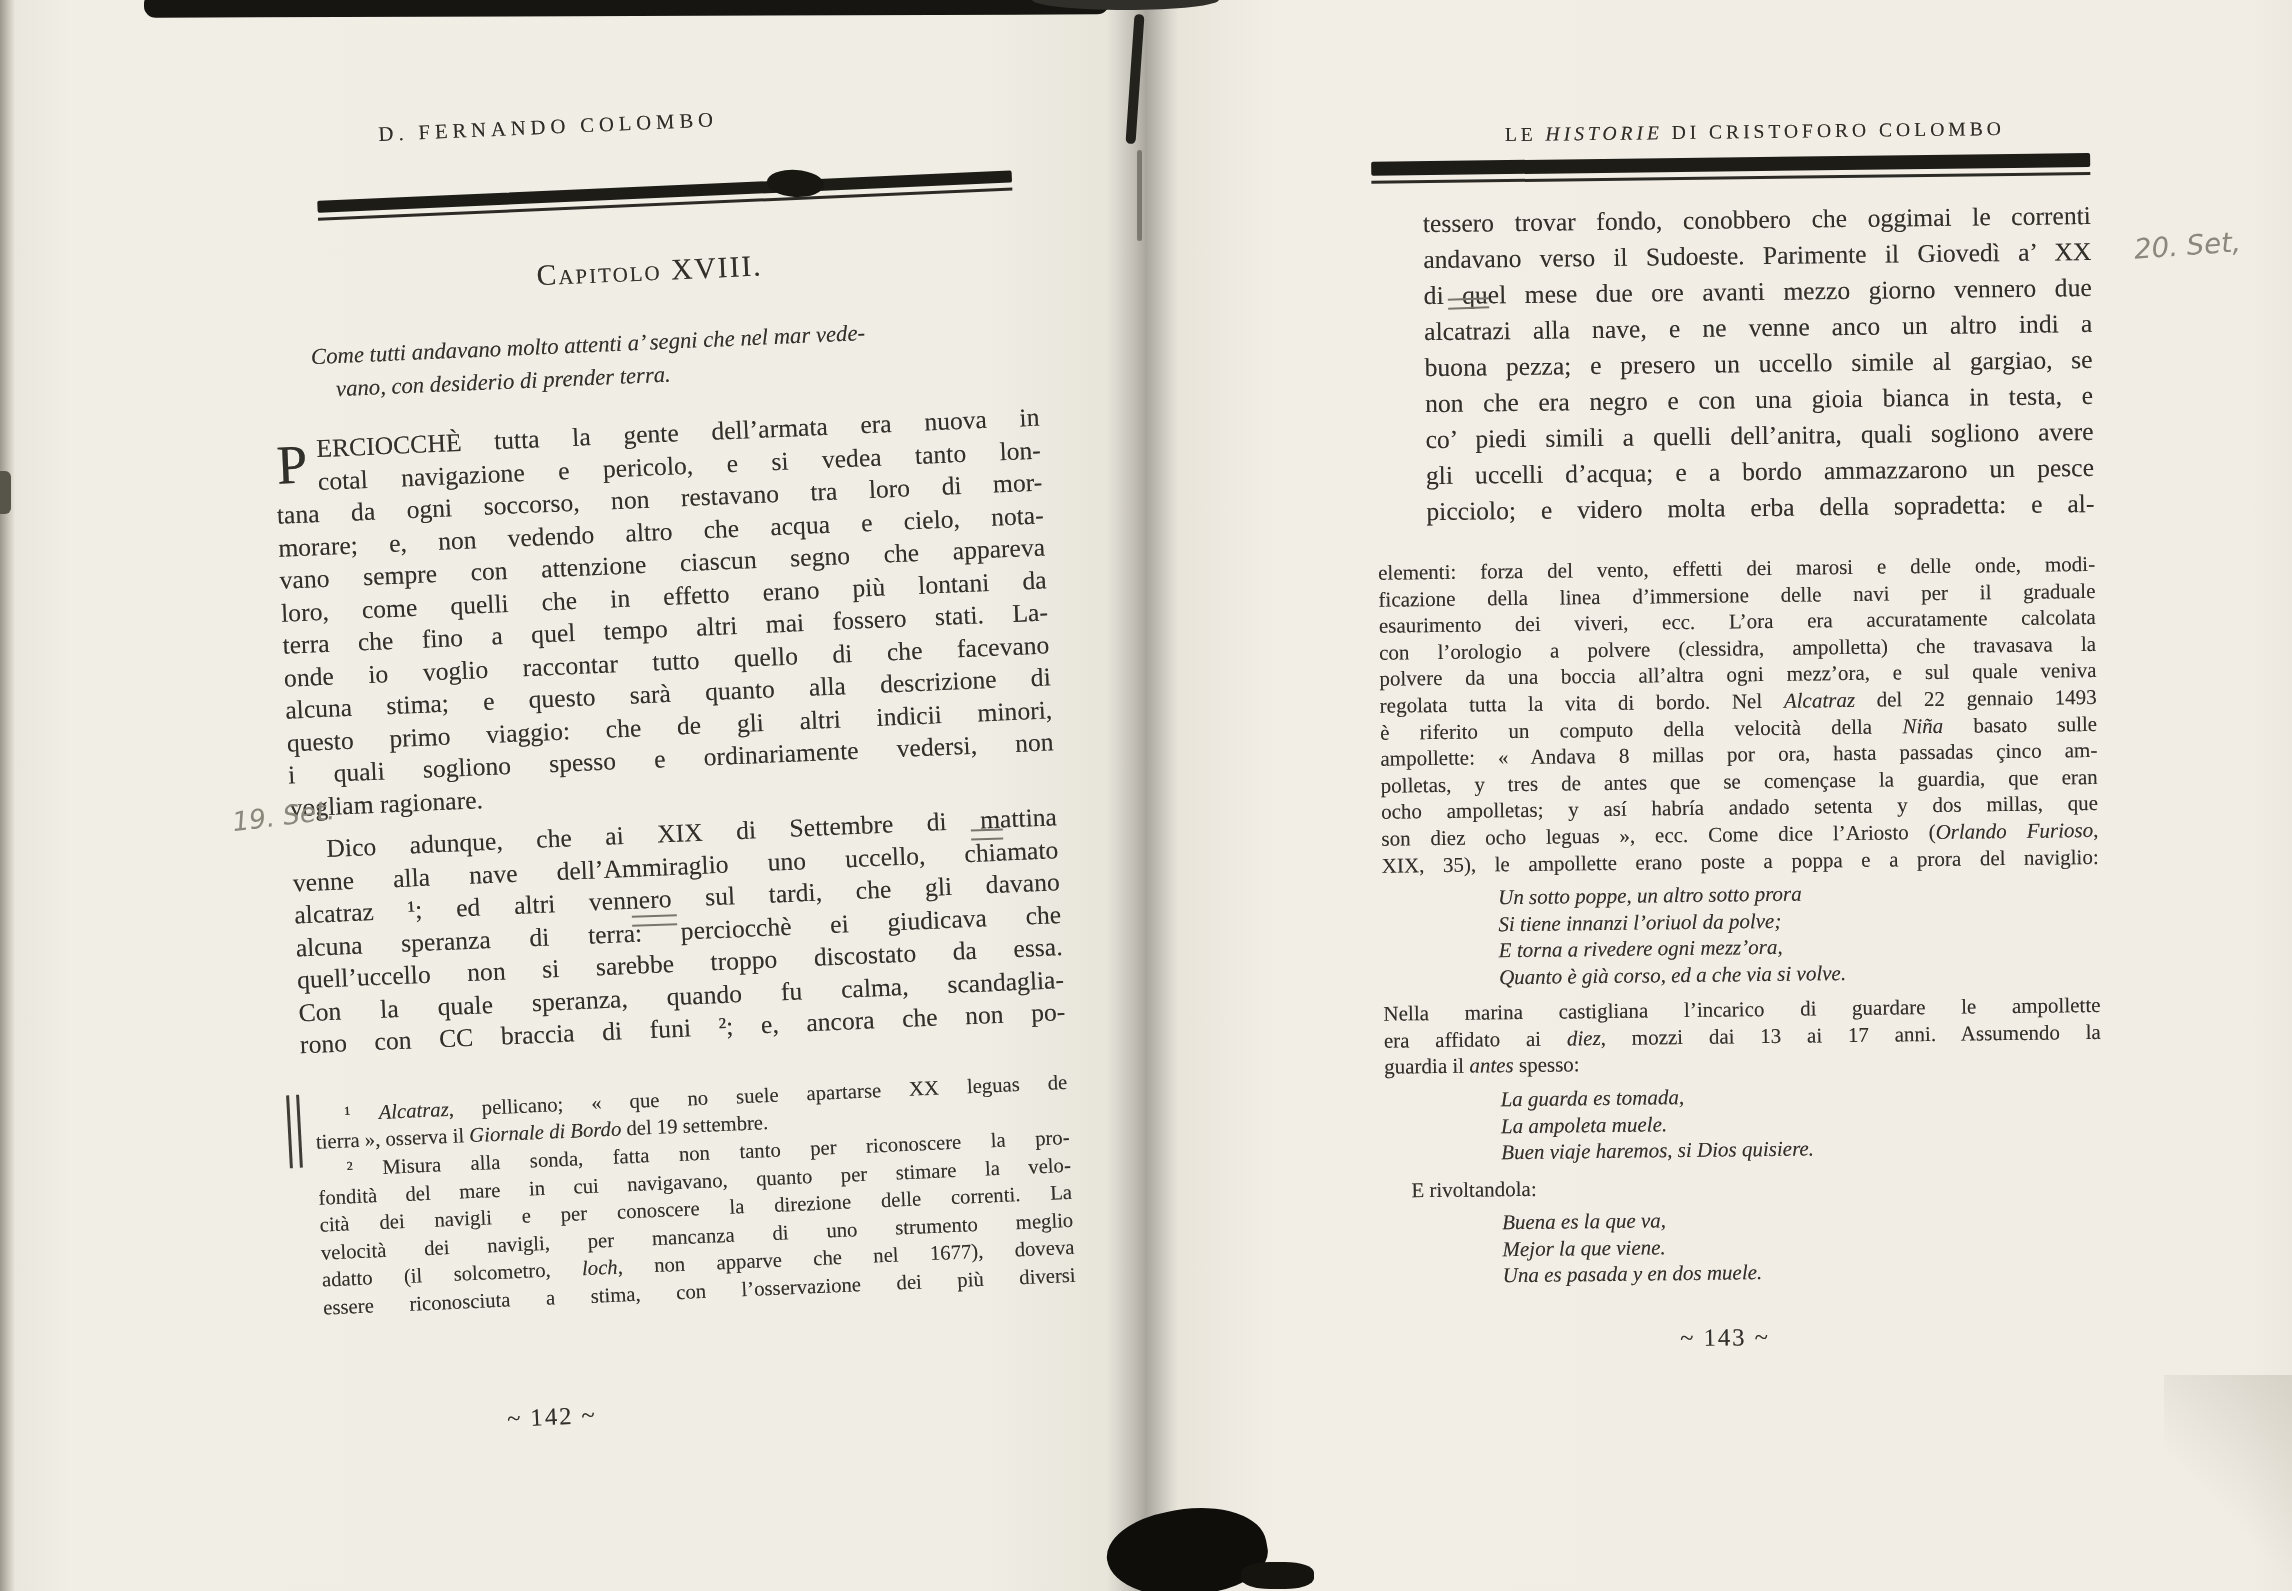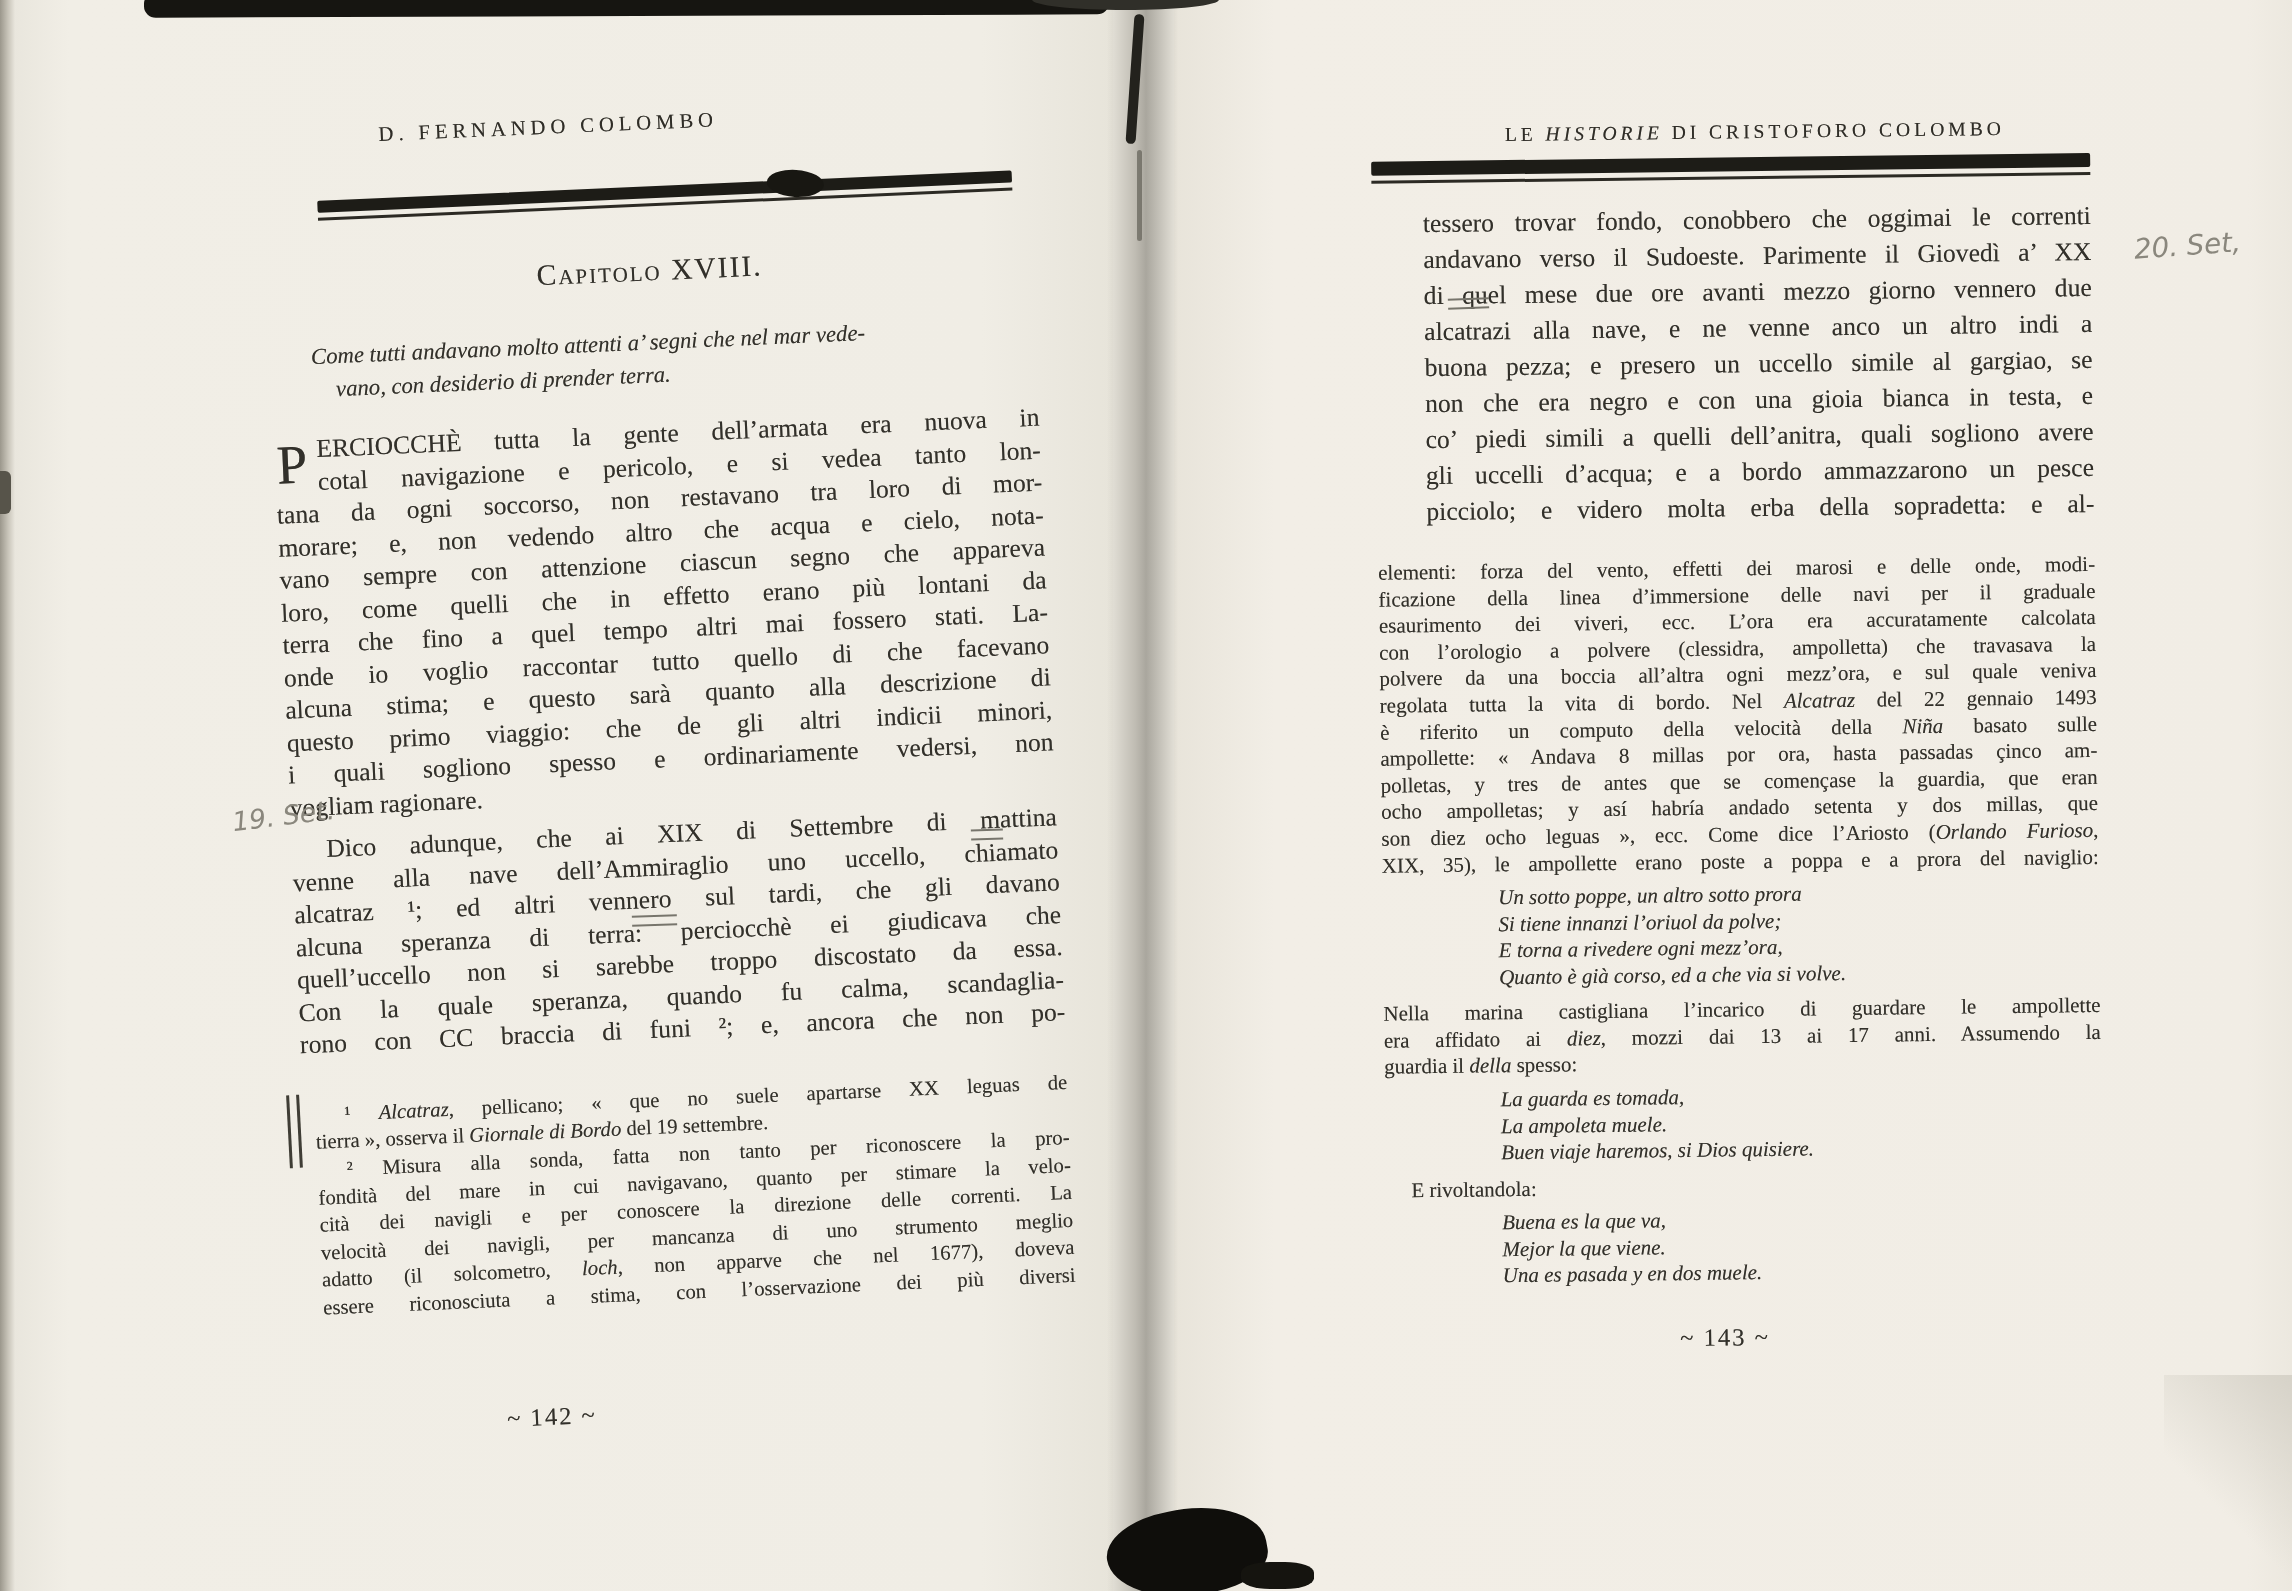--- a/index.html
+++ b/index.html
@@ -160,21 +160,21 @@
 polletas, y tres de antes que se començase la guardia, que eran
 ocho ampolletas; y así habría andado setenta y dos millas, que
 son diez ocho leguas », ecc. Come dice l’Ariosto (</span><span class="run-i">Orlando Furioso</span><span>,
 XIX, 35), le ampollette erano poste a poppa e a prora del naviglio:</span></div>
       <div class="verse txt">Un sotto poppe, un altro sotto prora
 Si tiene innanzi l’oriuol da polve;
 E torna a rivedere ogni mezz’ora,
 Quanto è già corso, ed a che via si volve.</div>
       <div class="jall txt fn-p2a"><span>Nella marina castigliana l’incarico di guardare le ampollette
 era affidato ai </span><span class="run-i">diez</span><span>, mozzi dai 13 ai 17 anni. Assumendo la</span></div>
-      <div class="txt"><span>guardia il </span><span class="run-i">della</span><span> spesso:</span></div>
+      <div class="txt"><span>guardia il </span><span class="run-i">antes</span><span> spesso:</span></div>
       <div class="verse txt">La guarda es tomada,
 La ampoleta muele.
 Buen viaje haremos, si Dios quisiere.</div>
       <div class="rivolt txt">E rivoltandola:</div>
       <div class="verse txt">Buena es la que va,
 Mejor la que viene.
 Una es pasada y en dos muele.</div>
     </div>
     <div class="abs rp-pagenum">~ 143 ~</div>
   </div>

